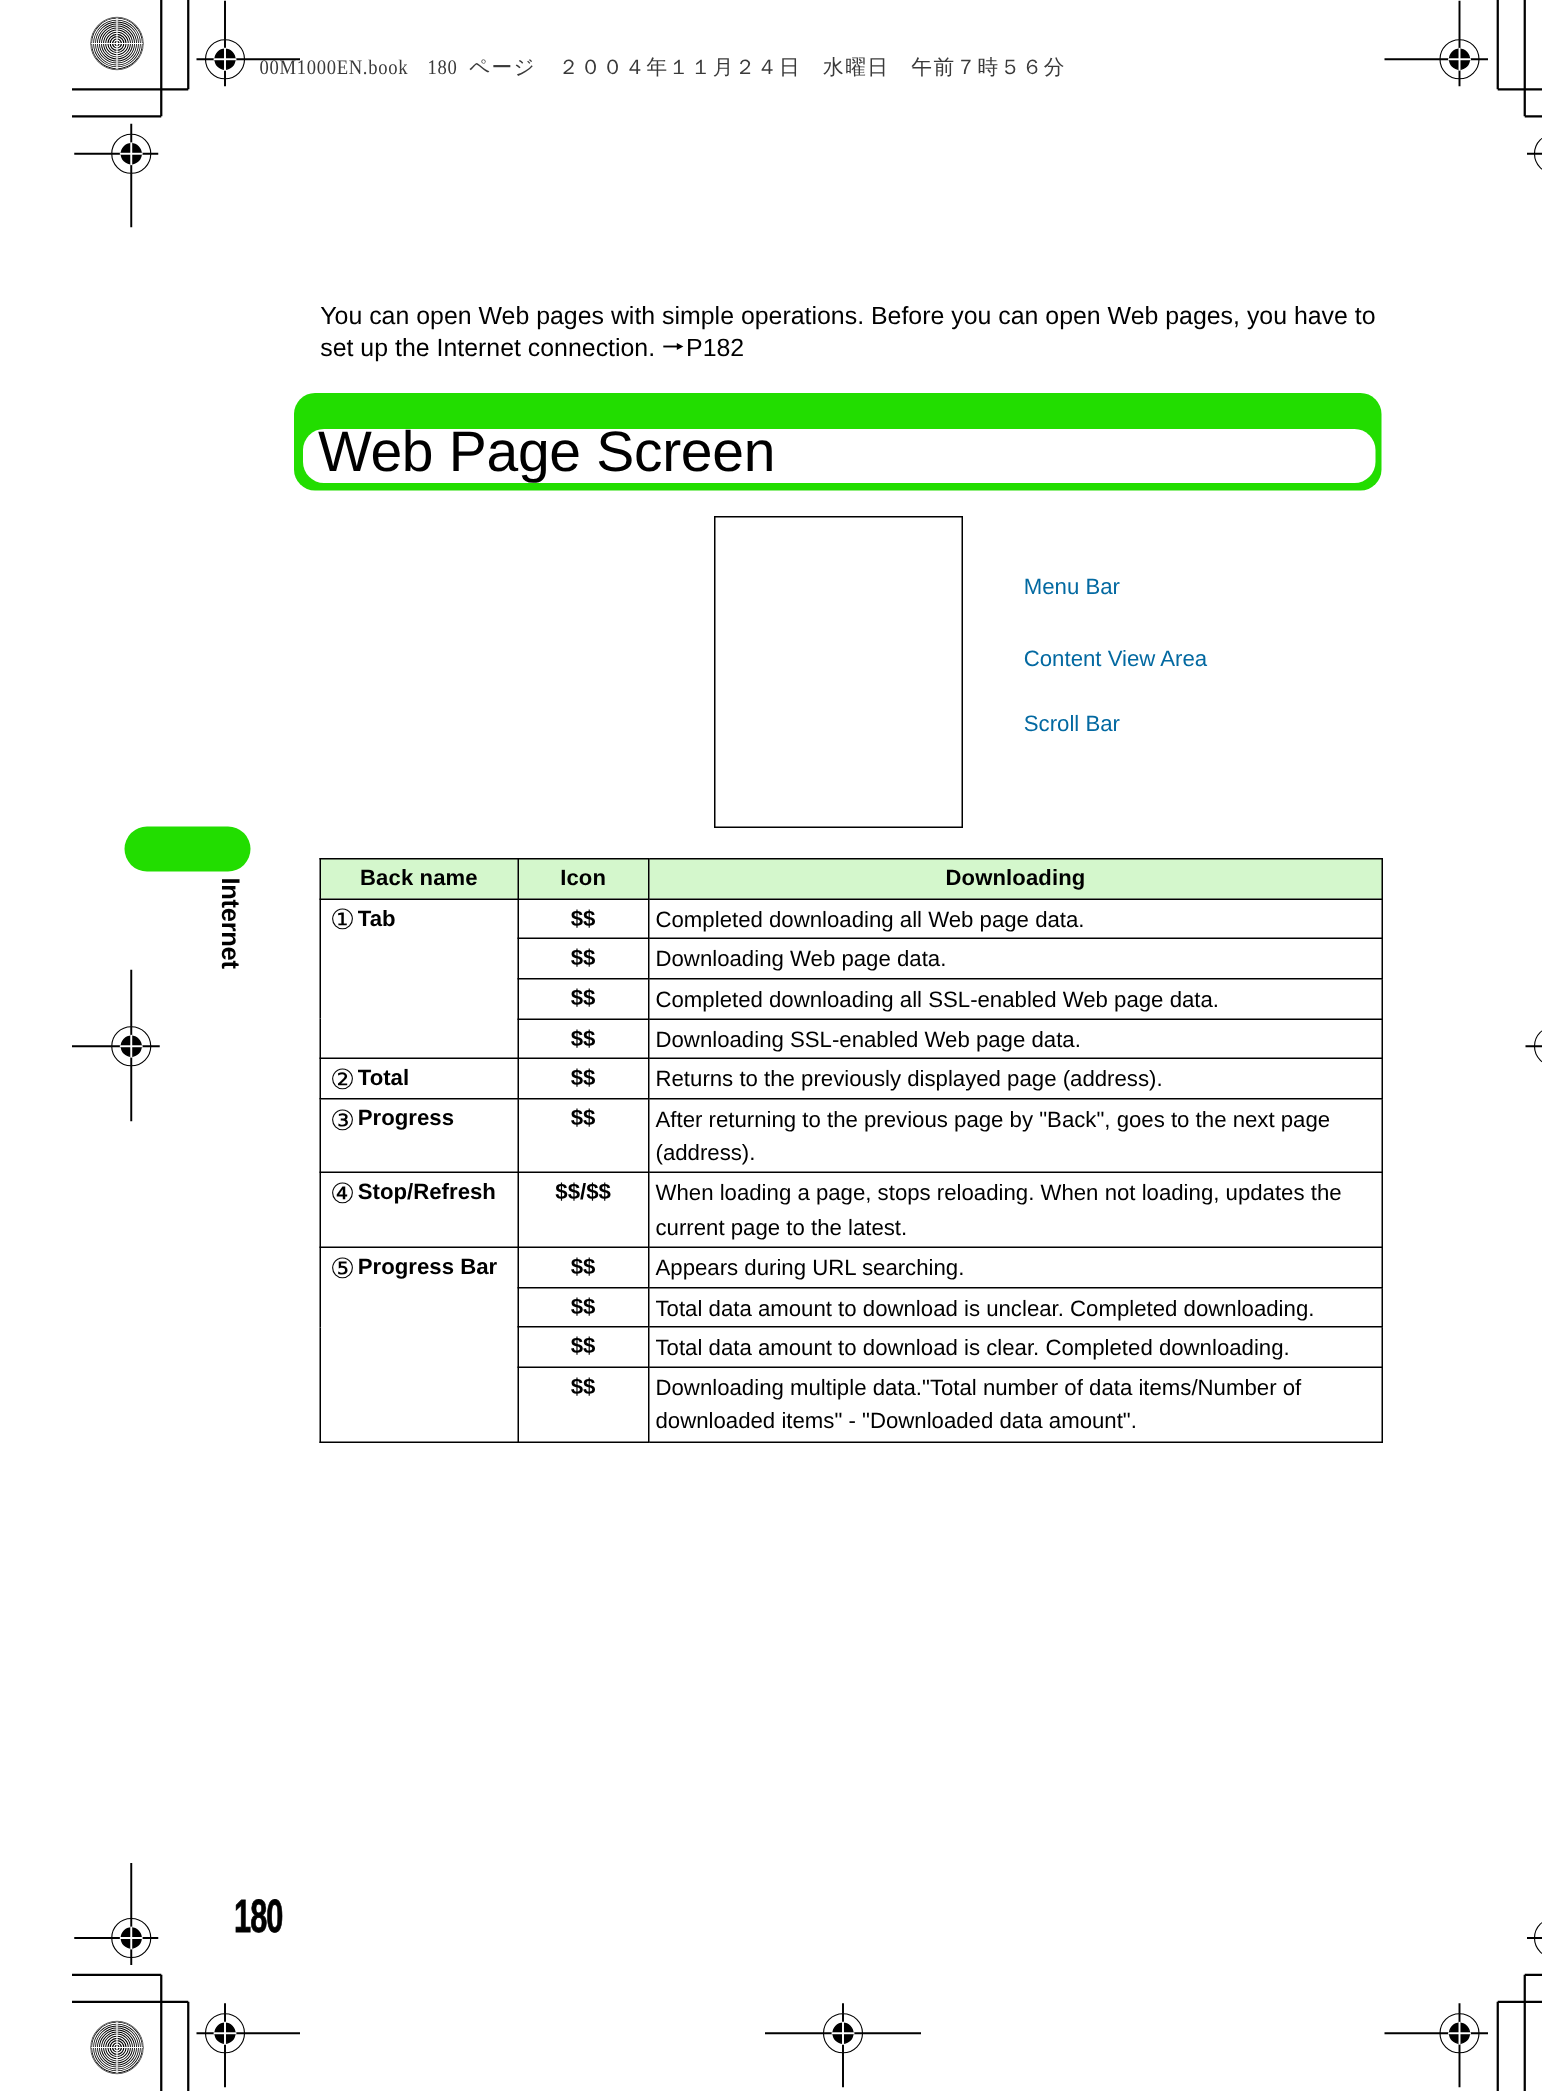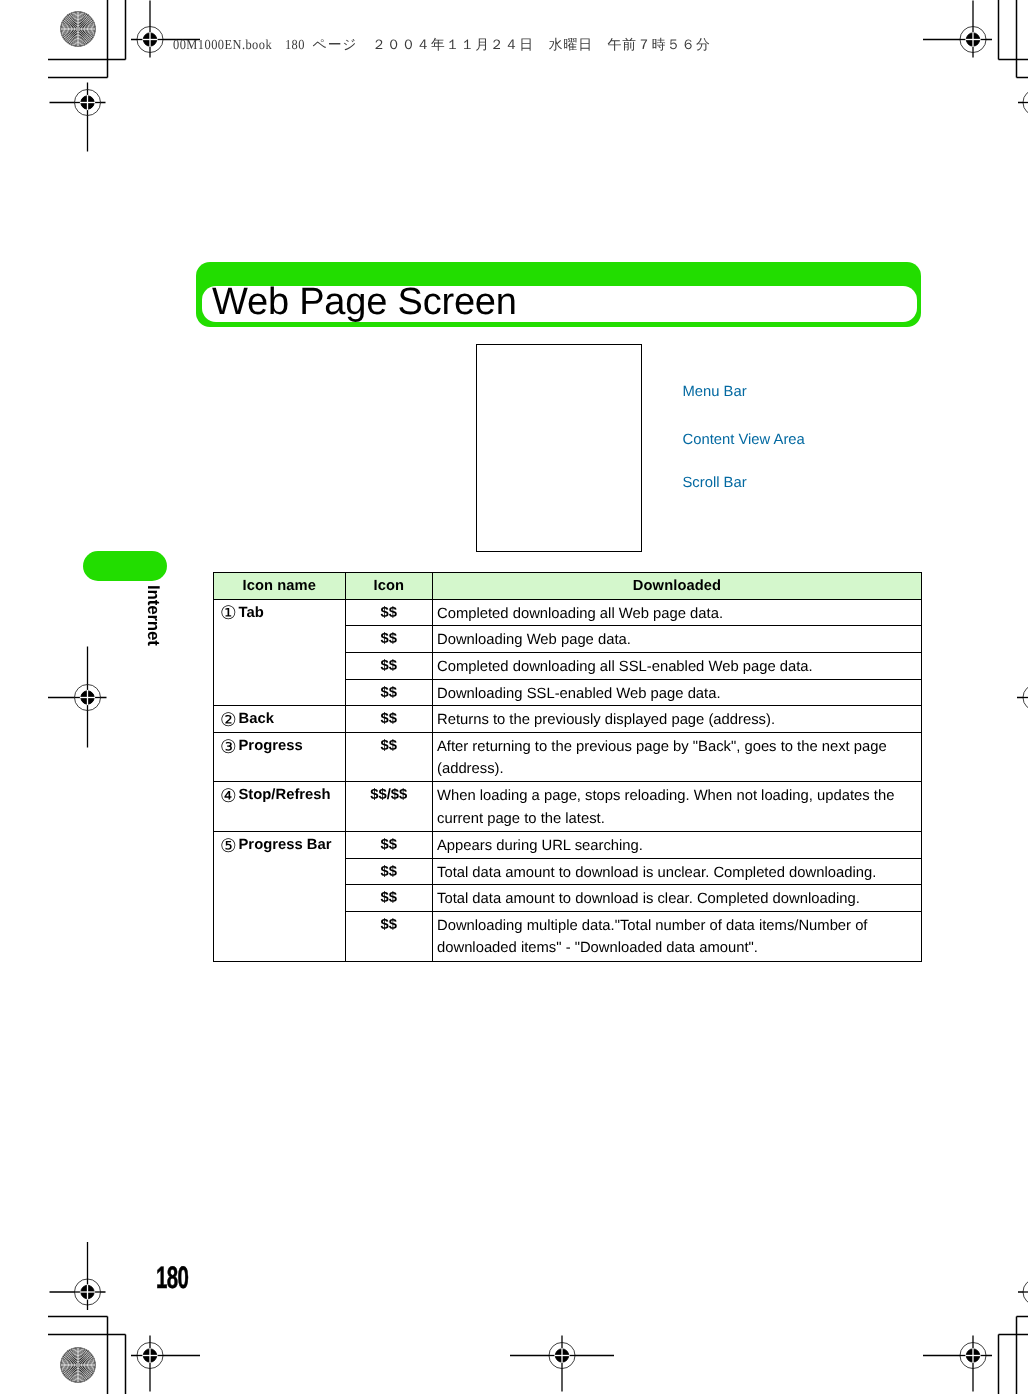--- a/index.html
+++ b/index.html
@@ -268,39 +268,43 @@
   </svg>
 
   <div class="run-head"><span class="rh-latin">00M1000EN.book　180 </span><span class="rh-cjk">ページ　２００４年１１月２４日　水曜日　午前７時５６分</span></div>
 
   <div class="chap-tab"></div>
   <div class="chap-label">Internet</div>
 
   <div class="page-no">180</div>
 
 
+  <div class="intro"><span>You can open Web pages with simple operations. Before you can open Web pages, you have to set up the Internet connection. </span><span class="arrow"><svg width="14" height="10" viewBox="0 0 14 10">
+          <path d="M0.2 5 H10.3" stroke="#000" stroke-width="1.25" fill="none"></path>
+          <path d="M9.2 2.6 L13.6 5 L9.2 7.4 Z" fill="#000"></path>
+        </svg></span><span>P182</span></div>
 
   <div class="sec-box">
     <div class="sec-inner"></div>
   </div>
   <div class="sec-text">Web Page Screen</div>
 
   <div class="shot"></div>
   <div id="callouts">
       <div class="callout" style="left: 634.5px; top: 384.2px;">Menu Bar</div>
       <div class="callout" style="left: 634.5px; top: 431.5px;">Content View Area</div>
       <div class="callout" style="left: 634.5px; top: 474.8px;">Scroll Bar</div>
     </div>
 
   <table class="tbl">
     <thead>
         <tr>
-      <th class="c-name">Icon name</th>
+      <th class="c-name">Back name</th>
       <th class="c-icon">Icon</th>
-      <th>Downloaded</th>
+      <th>Downloading</th>
     </tr>
       </thead>
     <tbody id="tbody">
         <tr>
           <td class="cell-name" rowspan="4"><span class="num">①</span><span>Tab</span></td>
           <td class="cell-icon">$$</td>
           <td class="cell-desc">Completed downloading all Web page data.</td>
         </tr>
         <tr>
           <td class="cell-icon">$$</td>
@@ -308,21 +312,21 @@
         </tr>
         <tr>
           <td class="cell-icon">$$</td>
           <td class="cell-desc">Completed downloading all SSL-enabled Web page data.</td>
         </tr>
         <tr>
           <td class="cell-icon">$$</td>
           <td class="cell-desc">Downloading SSL-enabled Web page data.</td>
         </tr>
         <tr>
-          <td class="cell-name" rowspan="1"><span class="num">②</span><span>Back</span></td>
+          <td class="cell-name" rowspan="1"><span class="num">②</span><span>Total</span></td>
           <td class="cell-icon">$$</td>
           <td class="cell-desc">Returns to the previously displayed page (address).</td>
         </tr>
         <tr class="two">
           <td class="cell-name" rowspan="1"><span class="num">③</span><span>Progress</span></td>
           <td class="cell-icon">$$</td>
           <td class="cell-desc">After returning to the previous page by "Back", goes to the next page (address).</td>
         </tr>
         <tr class="two">
           <td class="cell-name" rowspan="1"><span class="num">④</span><span>Stop/Refresh</span></td>

